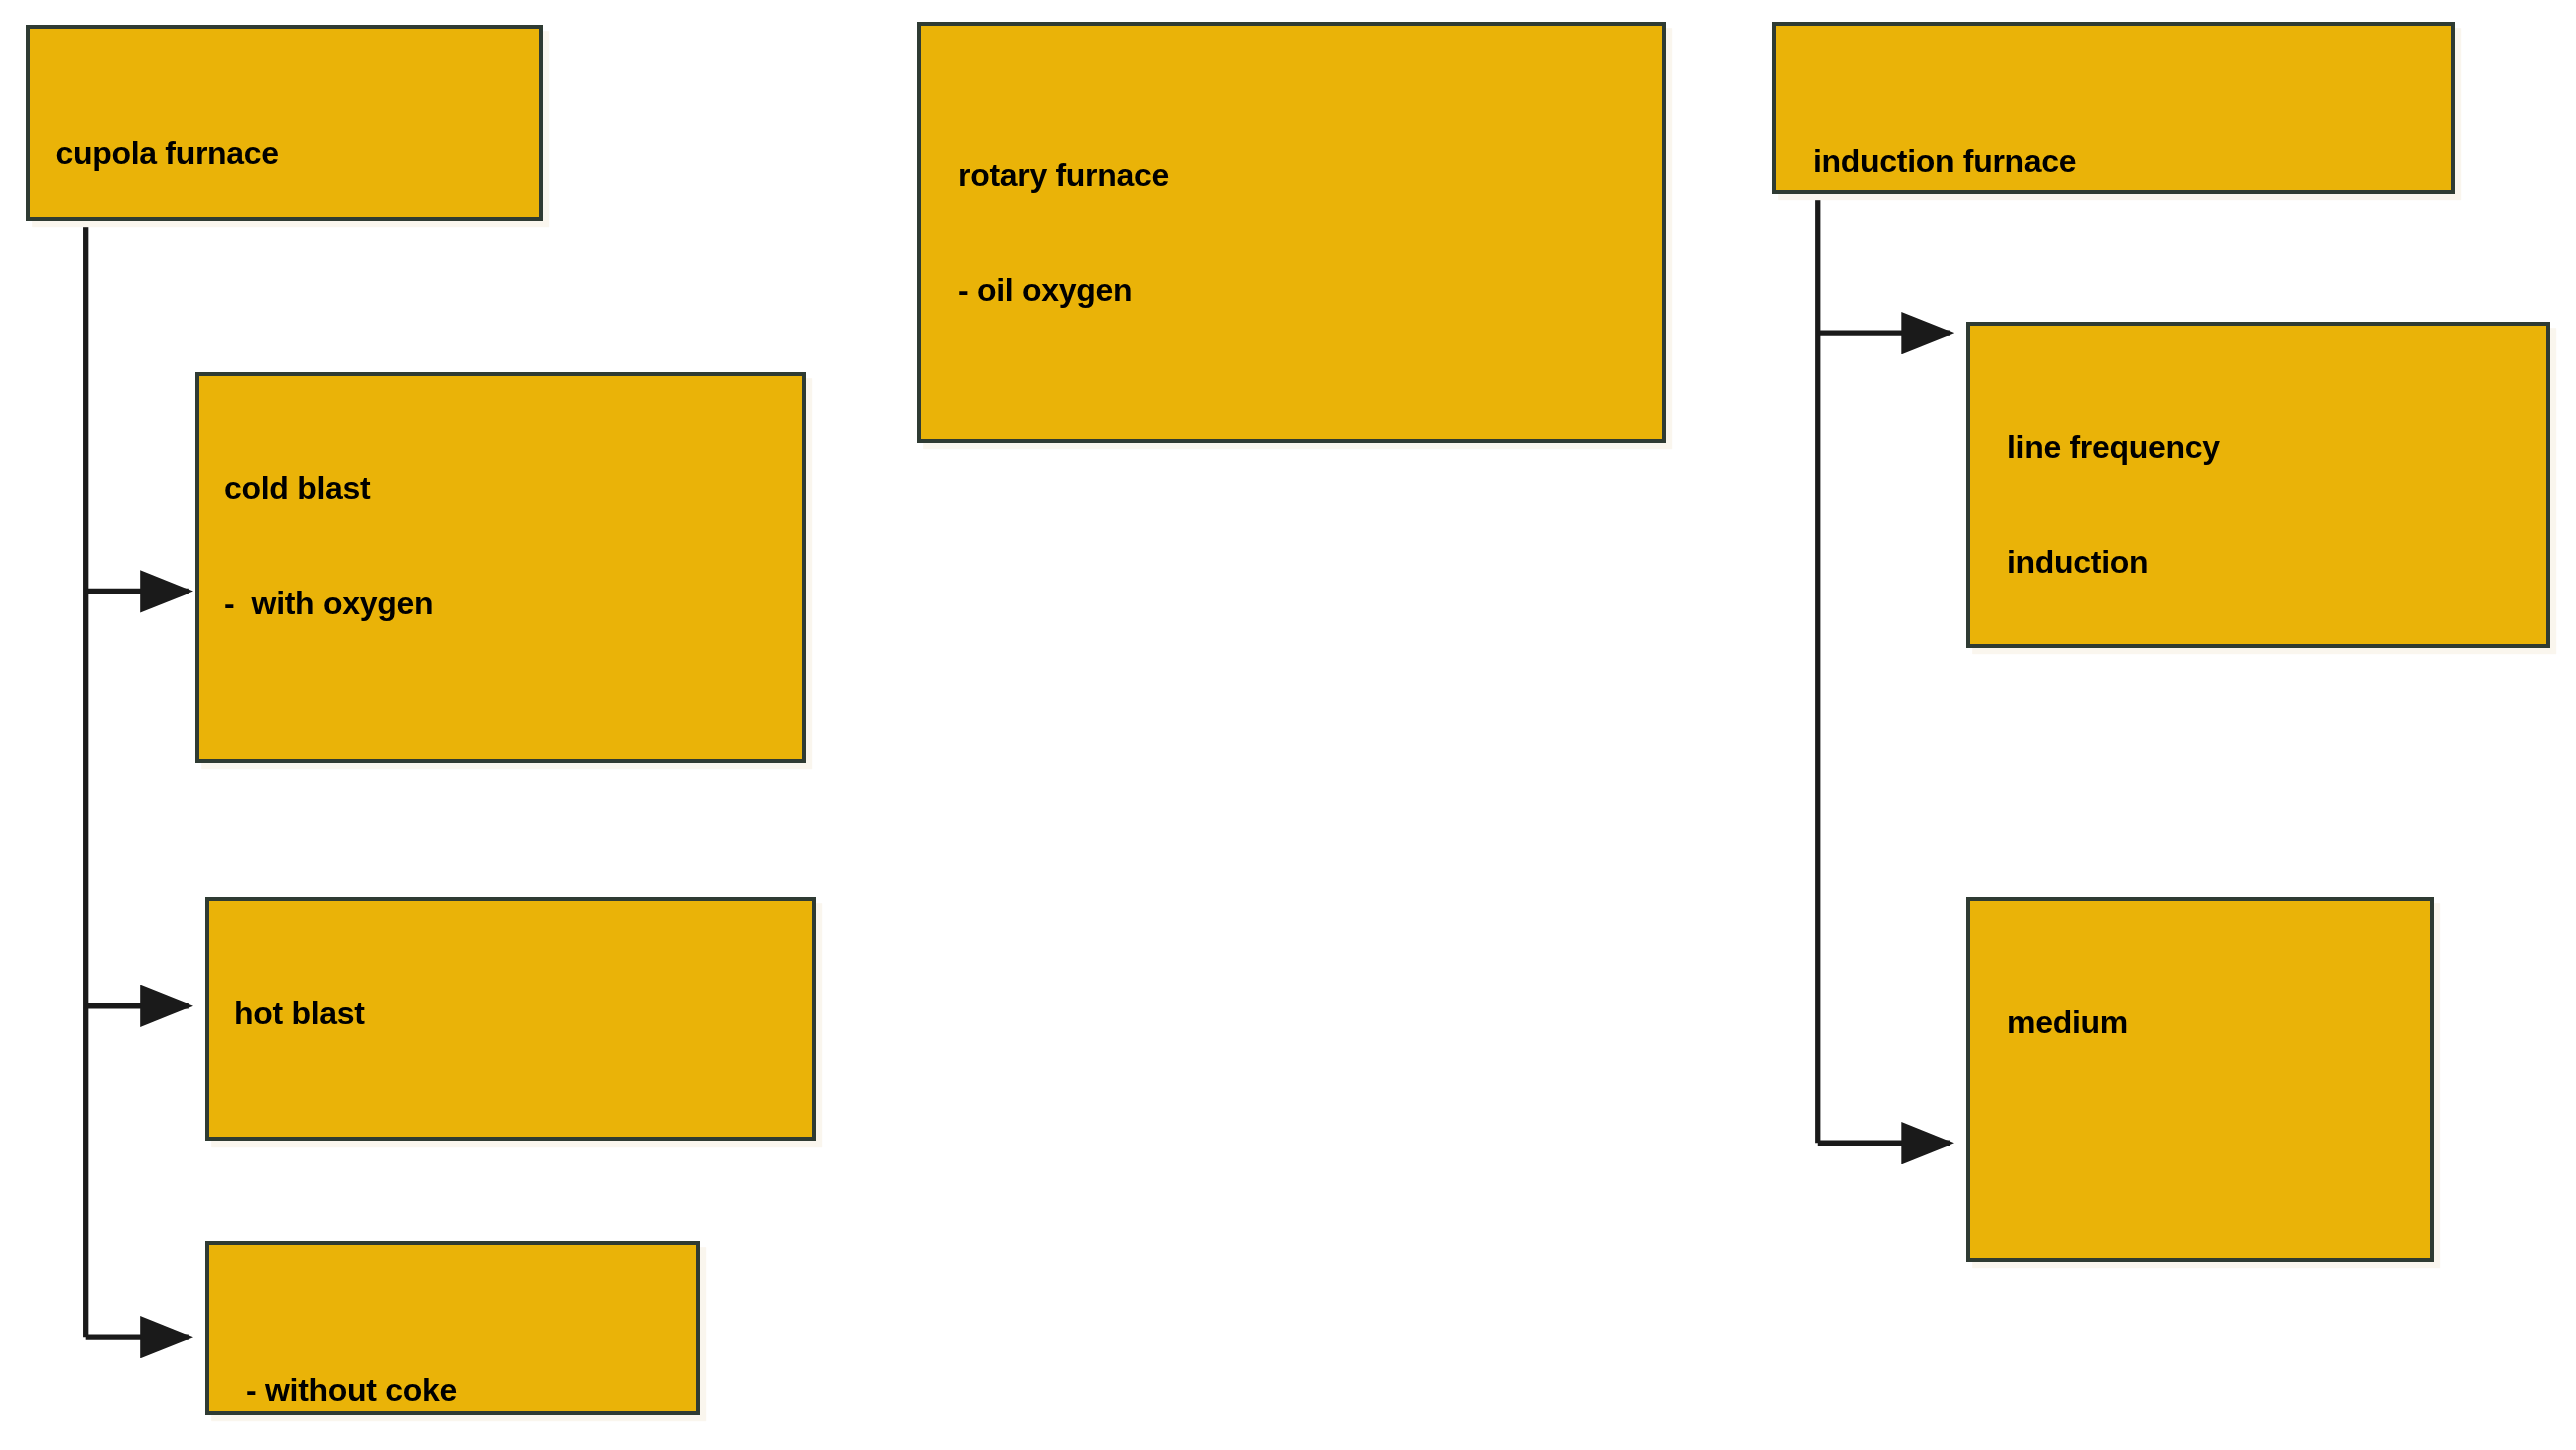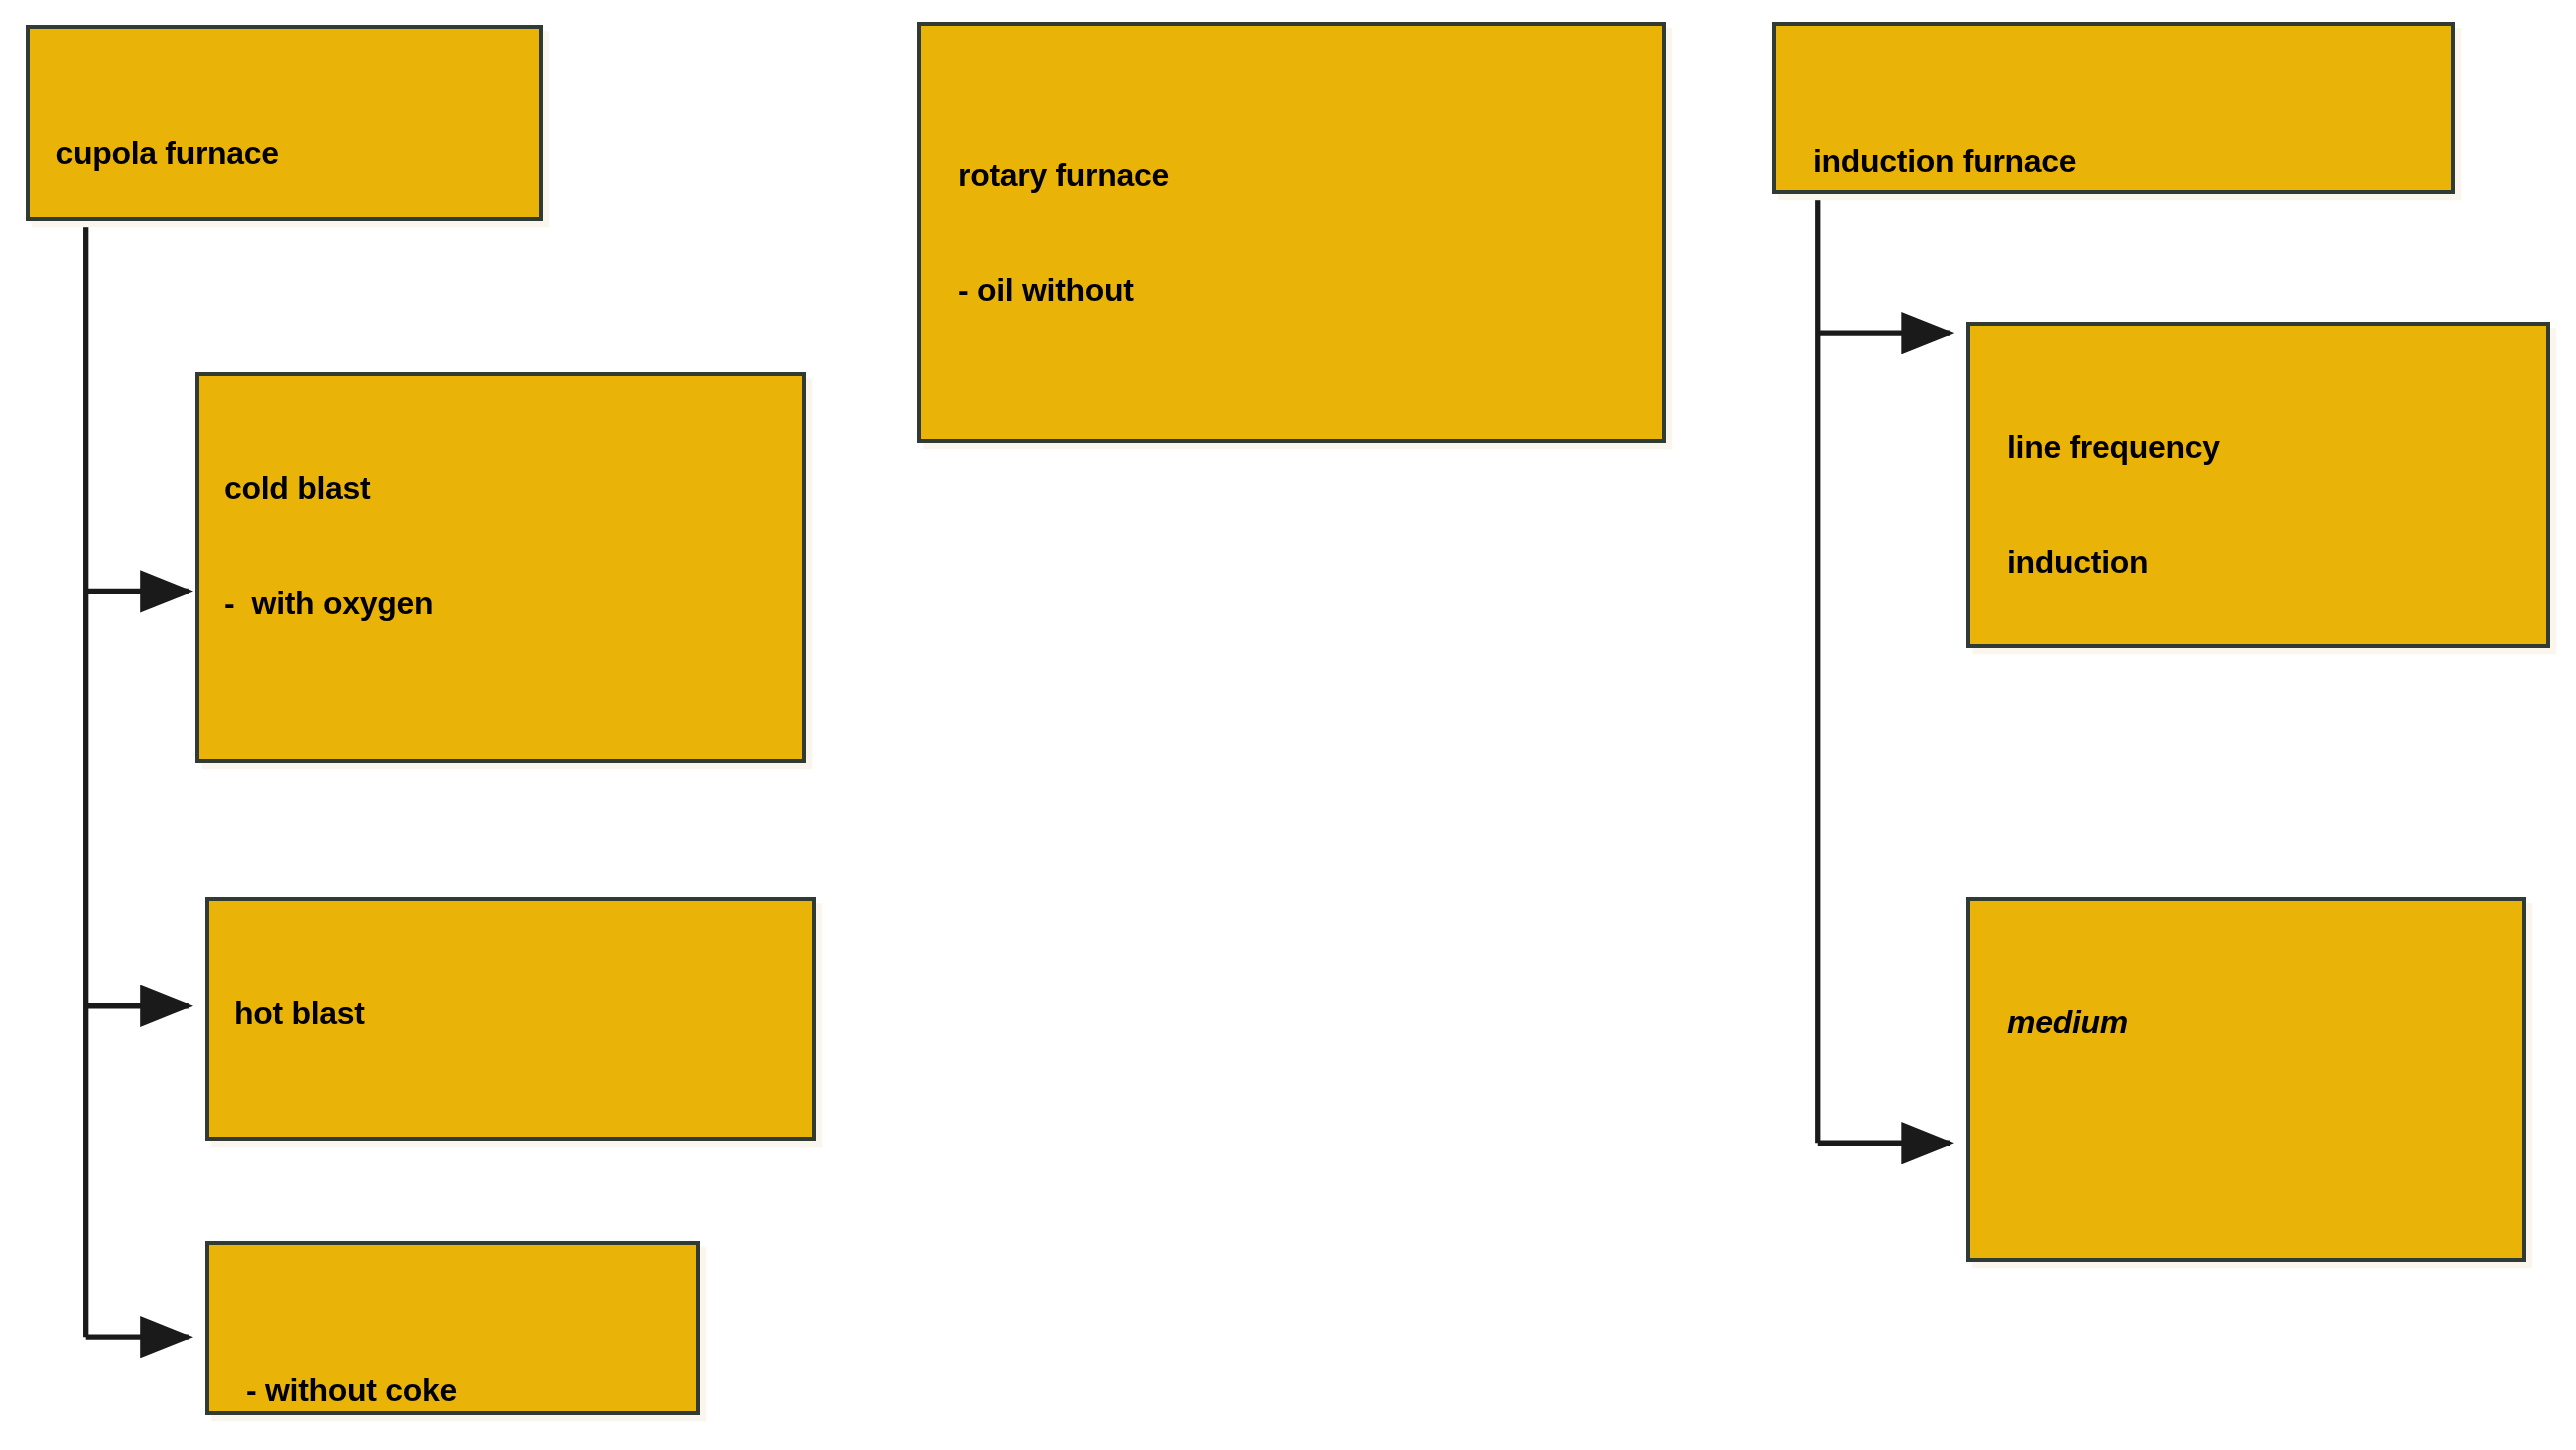--- a/index.html
+++ b/index.html
@@ -96,35 +96,35 @@
     <span class="line">hot blast</span>
     
   </div>
 
   <div class="node" style="left:205px; top:1241px; width:495px; height:174px; padding-top:49px; padding-left:37px;">
     <span class="line">- without coke</span>
   </div>
 
   <div class="node" style="left:917px; top:22px; width:749px; height:421px; padding-top:53px; padding-left:37px;">
     <span class="line">rotary furnace</span>
-    <span class="line">- oil without</span>
+    <span class="line">- oil oxygen</span>
     
     
   </div>
 
   <div class="node" style="left:1772px; top:22px; width:683px; height:172px; padding-top:39px; padding-left:37px;">
     <span class="line">induction furnace</span>
   </div>
 
   <div class="node" style="left:1966px; top:322px; width:584px; height:326px; padding-top:25px; padding-left:37px;">
     <span class="line">line frequency</span>
     <span class="line">induction</span>
     
   </div>
 
-  <div class="node" style="left:1966px; top:897px; width:560px; height:365px; padding-top:25px; padding-left:37px;font-style:italic;">
+  <div class="node" style="left:1966px; top:897px; width:468px; height:365px; padding-top:25px; padding-left:37px;">
     <span class="line">medium</span>
     
     
   </div>
 
 </div>
 
 
 </body></html>

